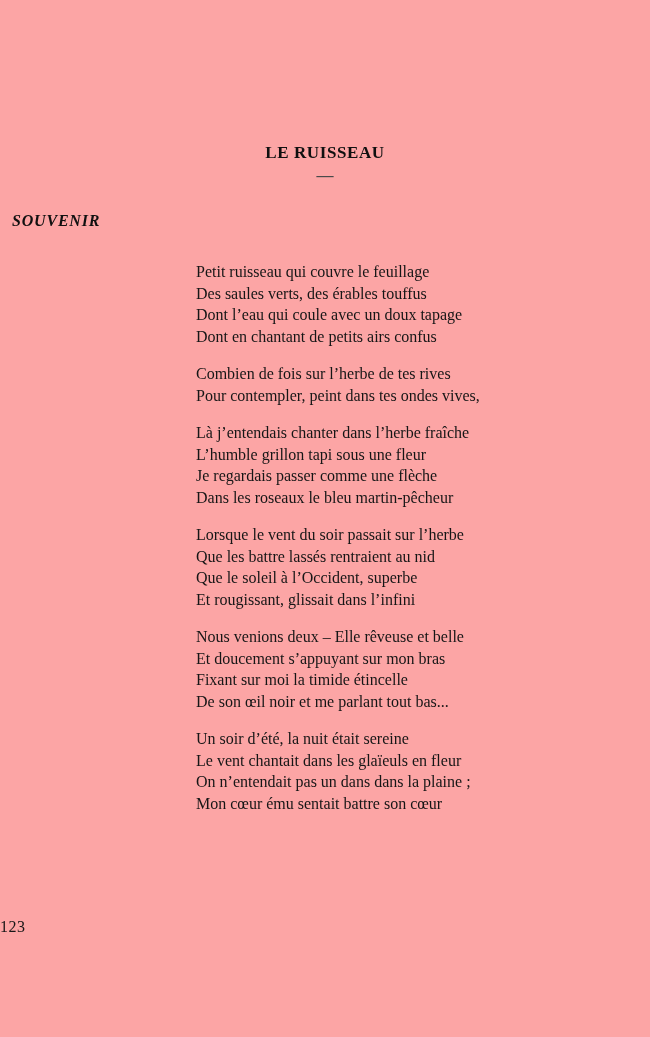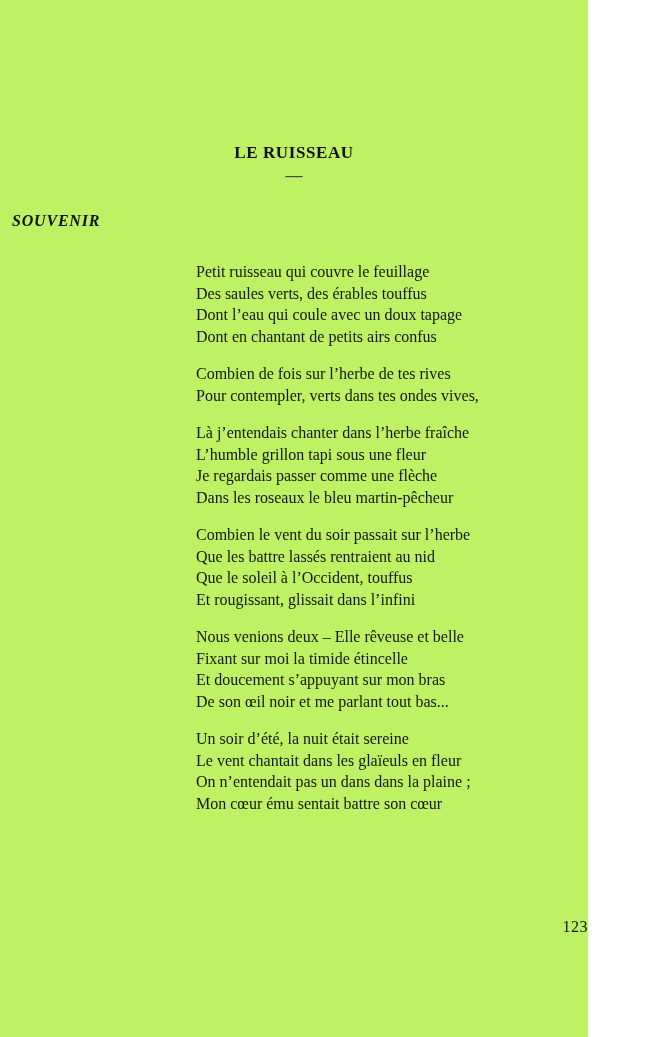--- a/index.html
+++ b/index.html
@@ -2,23 +2,23 @@
 <html><head>
 <meta charset="utf-8">
 <style>
   html, body {
     margin: 0;
     padding: 0;
     background: #ffffff;
   }
   .page {
     position: relative;
-    width: 588px;
+    width: 650px;
     height: 1037px;
-    background: #bef264;
+    background: #fca5a5;
     font-family: "Liberation Serif", "DejaVu Serif", serif;
     color: #161616;
     overflow: hidden;
   }
   .poem-title {
     position: absolute;
     top: 143px;
     left: 0;
     width: 100%;
     margin: 0;
@@ -63,21 +63,21 @@
     margin: 0 0 16px 16px;
   }
   .poem-line {
     white-space: nowrap;
   }
   .page-number {
     position: absolute;
     top: 918px;
     left: 0;
     width: 100%;
-    text-align: right;
+    text-align: left;
     font-size: 16px;
     color: #161616;
     letter-spacing: 0.5px;
   }
 </style>
 </head>
 <body>
 
 <div class="page">
   <h1 class="poem-title">LE RUISSEAU</h1>
@@ -85,38 +85,38 @@
   <h2 class="poem-subtitle">SOUVENIR</h2>
   <div class="poem-body">
       <div class="stanza">
         <div class="poem-line">Petit ruisseau qui couvre le feuillage</div>
         <div class="poem-line">Des saules verts, des érables touffus</div>
         <div class="poem-line">Dont l’eau qui coule avec un doux tapage</div>
         <div class="poem-line">Dont en chantant de petits airs confus</div>
       </div>
       <div class="stanza">
         <div class="poem-line">Combien de fois sur l’herbe de tes rives</div>
-        <div class="poem-line">Pour contempler, verts dans tes ondes vives,</div>
+        <div class="poem-line">Pour contempler, peint dans tes ondes vives,</div>
       </div>
       <div class="stanza">
         <div class="poem-line">Là j’entendais chanter dans l’herbe fraîche</div>
         <div class="poem-line">L’humble grillon tapi sous une fleur</div>
         <div class="poem-line">Je regardais passer comme une flèche</div>
         <div class="poem-line">Dans les roseaux le bleu martin-pêcheur</div>
       </div>
       <div class="stanza">
-        <div class="poem-line">Combien le vent du soir passait sur l’herbe</div>
+        <div class="poem-line">Lorsque le vent du soir passait sur l’herbe</div>
         <div class="poem-line">Que les battre lassés rentraient au nid</div>
-        <div class="poem-line">Que le soleil à l’Occident, touffus</div>
+        <div class="poem-line">Que le soleil à l’Occident, superbe</div>
         <div class="poem-line">Et rougissant, glissait dans l’infini</div>
       </div>
       <div class="stanza">
         <div class="poem-line">Nous venions deux – Elle rêveuse et belle</div>
+        <div class="poem-line">Et doucement s’appuyant sur mon bras</div>
         <div class="poem-line">Fixant sur moi la timide étincelle</div>
-        <div class="poem-line">Et doucement s’appuyant sur mon bras</div>
         <div class="poem-line">De son œil noir et me parlant tout bas...</div>
       </div>
       <div class="stanza">
         <div class="poem-line">Un soir d’été, la nuit était sereine</div>
         <div class="poem-line">Le vent chantait dans les glaïeuls en fleur</div>
         <div class="poem-line">On n’entendait pas un dans dans la plaine ;</div>
         <div class="poem-line">Mon cœur ému sentait battre son cœur</div>
       </div>
     </div>
   <div class="page-number">123</div>

